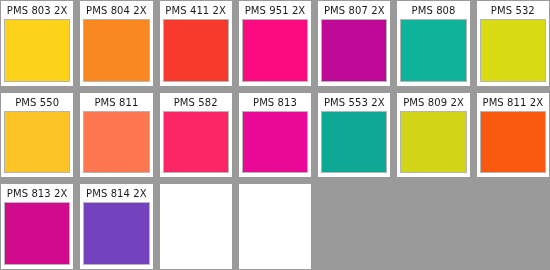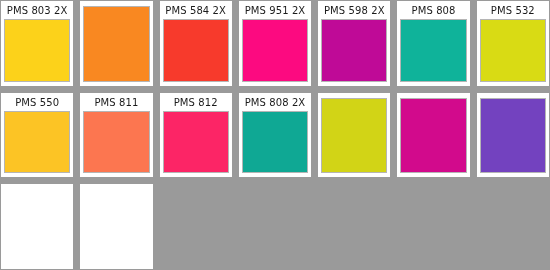--- a/index.html
+++ b/index.html
@@ -65,65 +65,77 @@
 </style>
 </head>
 <body>
 
 <div id="swatch-grid" style="background: rgb(154, 154, 154);">
     <div class="swatch-cell">
       <div class="swatch-label">PMS 803 2X</div>
       <div class="swatch-chip" style="background: rgb(252, 210, 26);"></div>
     </div>
     <div class="swatch-cell">
+      <div class="swatch-label">PMS 804 2X</div>
       <div class="swatch-chip" style="background: rgb(249, 136, 33);"></div>
     </div>
     <div class="swatch-cell">
-      <div class="swatch-label">PMS 584 2X</div>
+      <div class="swatch-label">PMS 411 2X</div>
       <div class="swatch-chip" style="background: rgb(247, 58, 44);"></div>
     </div>
     <div class="swatch-cell">
       <div class="swatch-label">PMS 951 2X</div>
       <div class="swatch-chip" style="background: rgb(252, 10, 128);"></div>
     </div>
     <div class="swatch-cell">
-      <div class="swatch-label">PMS 598 2X</div>
+      <div class="swatch-label">PMS 807 2X</div>
       <div class="swatch-chip" style="background: rgb(191, 10, 151);"></div>
     </div>
     <div class="swatch-cell">
       <div class="swatch-label">PMS 808</div>
       <div class="swatch-chip" style="background: rgb(15, 179, 154);"></div>
     </div>
     <div class="swatch-cell">
       <div class="swatch-label">PMS 532</div>
       <div class="swatch-chip" style="background: rgb(217, 219, 20);"></div>
     </div>
     <div class="swatch-cell">
       <div class="swatch-label">PMS 550</div>
       <div class="swatch-chip" style="background: rgb(252, 196, 37);"></div>
     </div>
     <div class="swatch-cell">
       <div class="swatch-label">PMS 811</div>
       <div class="swatch-chip" style="background: rgb(252, 118, 80);"></div>
     </div>
     <div class="swatch-cell">
-      <div class="swatch-label">PMS 812</div>
+      <div class="swatch-label">PMS 582</div>
       <div class="swatch-chip" style="background: rgb(252, 37, 102);"></div>
     </div>
     <div class="swatch-cell">
-      <div class="swatch-label">PMS 808 2X</div>
+      <div class="swatch-label">PMS 813</div>
+      <div class="swatch-chip" style="background: rgb(232, 10, 150);"></div>
+    </div>
+    <div class="swatch-cell">
+      <div class="swatch-label">PMS 553 2X</div>
       <div class="swatch-chip" style="background: rgb(15, 168, 148);"></div>
     </div>
     <div class="swatch-cell">
+      <div class="swatch-label">PMS 809 2X</div>
       <div class="swatch-chip" style="background: rgb(210, 212, 22);"></div>
     </div>
     <div class="swatch-cell">
+      <div class="swatch-label">PMS 811 2X</div>
+      <div class="swatch-chip" style="background: rgb(250, 90, 15);"></div>
+    </div>
+    <div class="swatch-cell">
+      <div class="swatch-label">PMS 813 2X</div>
       <div class="swatch-chip" style="background: rgb(210, 10, 140);"></div>
     </div>
     <div class="swatch-cell">
+      <div class="swatch-label">PMS 814 2X</div>
       <div class="swatch-chip" style="background: rgb(115, 66, 191);"></div>
     </div>
     <div class="swatch-cell is-empty">
       <div class="swatch-label"></div>
       <div class="swatch-chip"></div>
     </div>
     <div class="swatch-cell is-empty">
       <div class="swatch-label"></div>
       <div class="swatch-chip"></div>
     </div>

